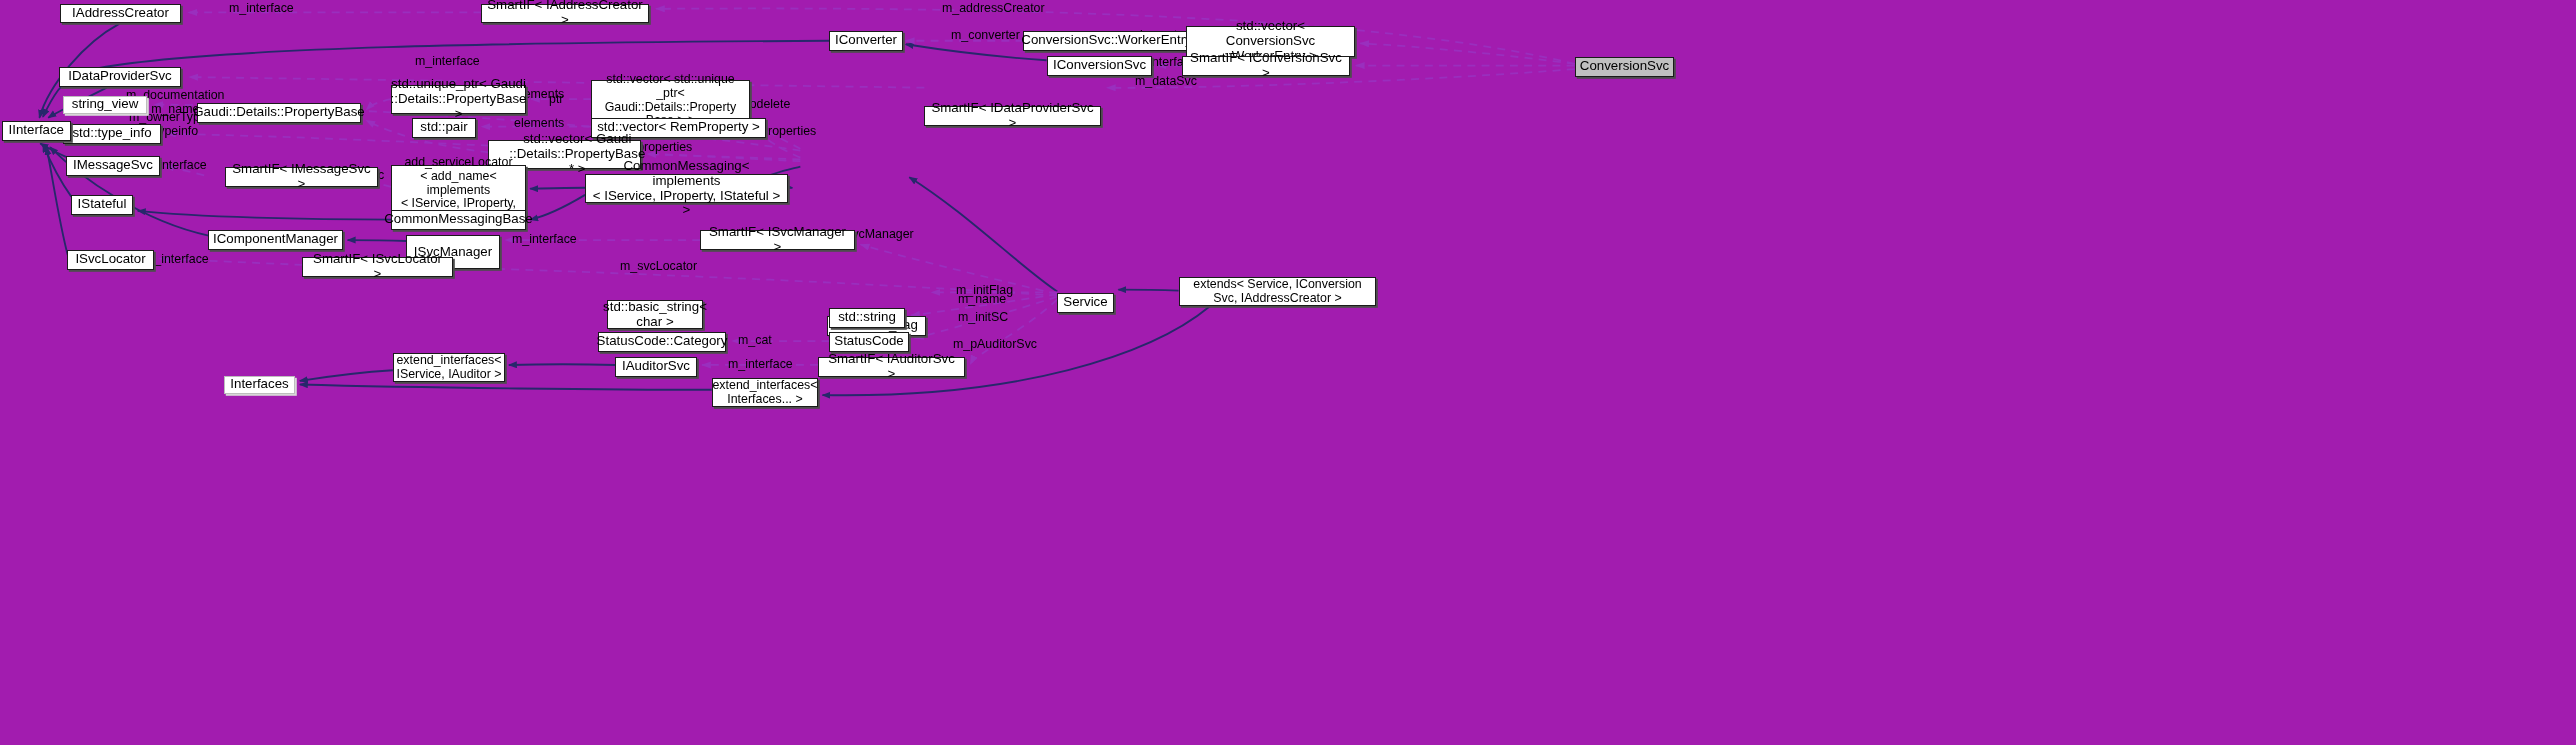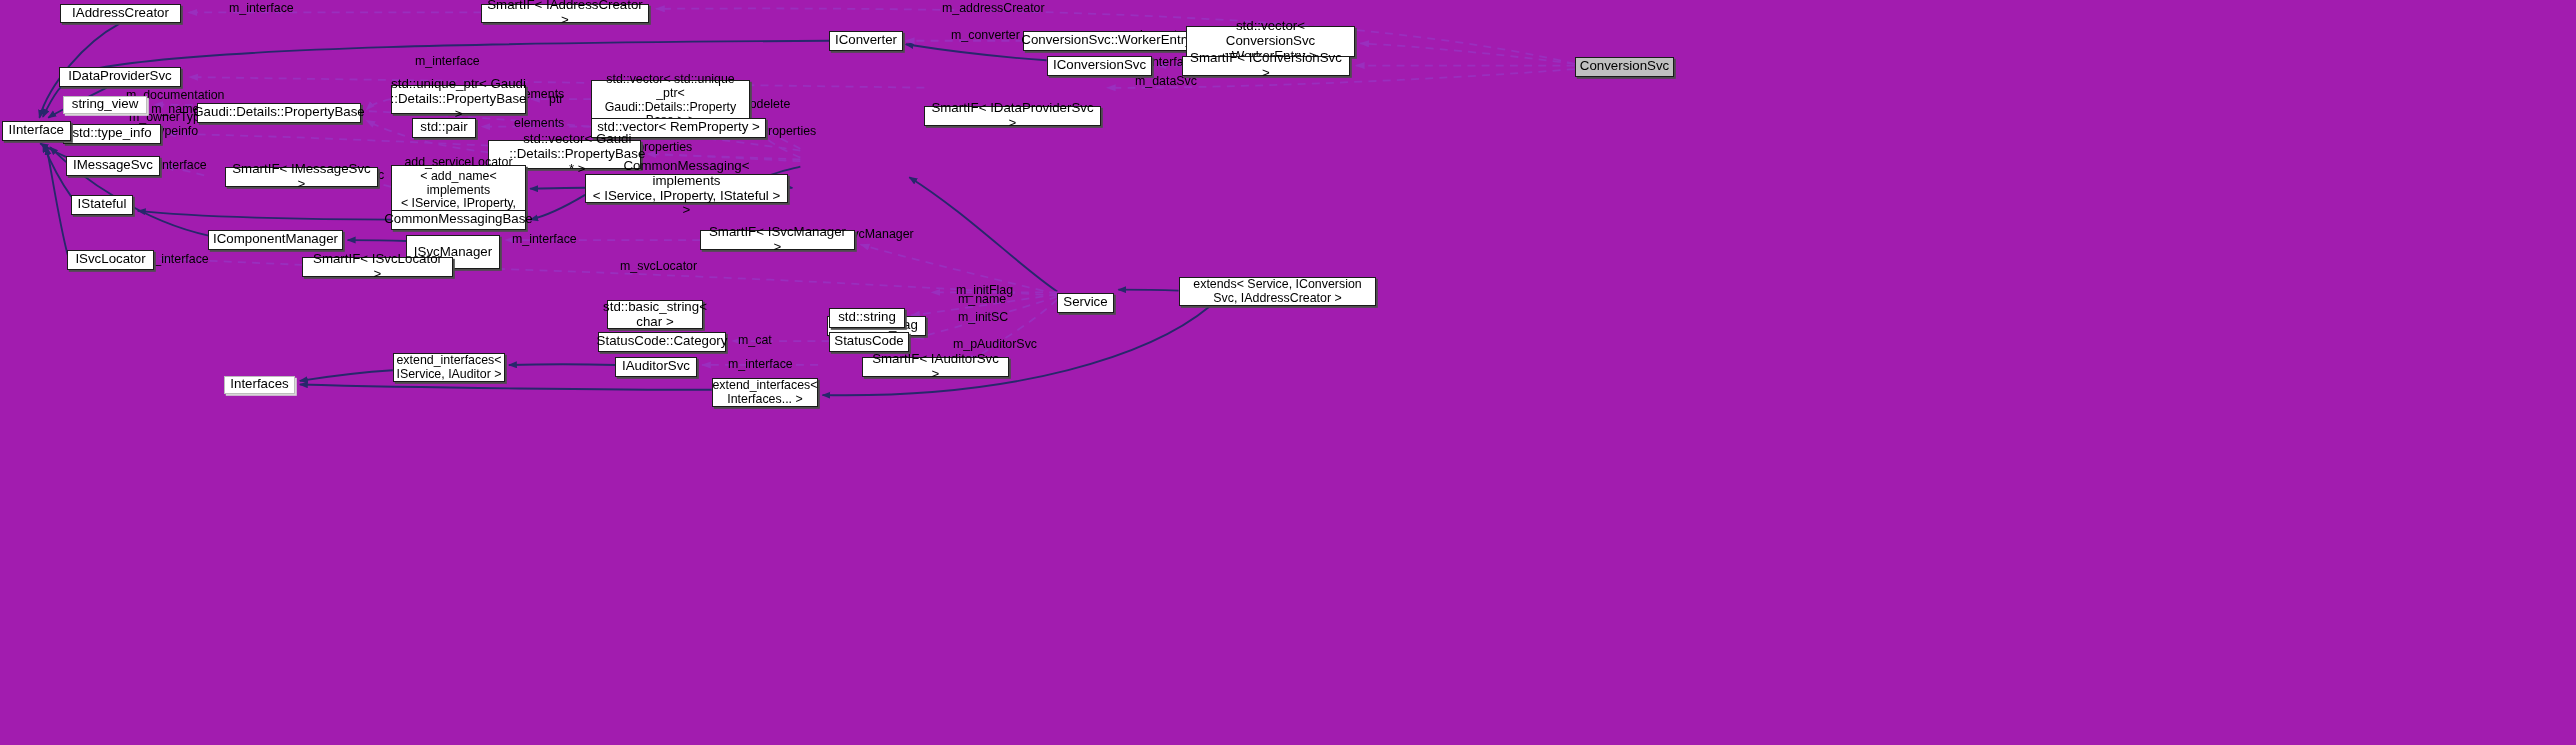--- a/index.html
+++ b/index.html
@@ -185,21 +185,21 @@
 Svc, IAddressCreator &gt;</div>
   <div class="node" style="left:827px;top:284px;width:99px;height:19.5px;margin-top:32px;">std::once_flag</div>
   <div class="node" style="left:607px;top:300px;width:96px;height:29px;">std::basic_string&lt;
 char &gt;</div>
   <div class="node" style="left:829px;top:308px;width:76px;height:19.5px;">std::string</div>
   <div class="node" style="left:598px;top:332px;width:128px;height:19.5px;">StatusCode::Category</div>
   <div class="node" style="left:829px;top:332px;width:80px;height:19.5px;">StatusCode</div>
   <div class="node small" style="left:393px;top:353px;width:112px;height:29px;">extend_interfaces&lt;
 IService, IAuditor &gt;</div>
   <div class="node" style="left:615px;top:357px;width:82px;height:19.5px;">IAuditorSvc</div>
-  <div class="node" style="left:818px;top:357px;width:147px;height:19.5px;margin-left:44px;">SmartIF&lt; IAuditorSvc &gt;</div>
+  <div class="node" style="left:818px;top:357px;width:147px;height:19.5px;">SmartIF&lt; IAuditorSvc &gt;</div>
   <div class="node light" style="left:224px;top:376px;width:71px;height:17.7px;">Interfaces</div>
   <div class="node small" style="left:712px;top:378px;width:106px;height:29px;">extend_interfaces&lt;
 Interfaces... &gt;</div>
 
   <div class="edge-label" style="left:229px;top:1.8px;">m_interface</div>
   <div class="edge-label" style="left:942px;top:1.8px;">m_addressCreator</div>
   <div class="edge-label" style="left:951px;top:29px;">m_converter</div>
   <div class="edge-label" style="left:1133px;top:29px;">elements</div>
   <div class="edge-label" style="left:1289px;top:39px;">m_workers</div>
   <div class="edge-label" style="left:415px;top:55px;">m_interface</div>

